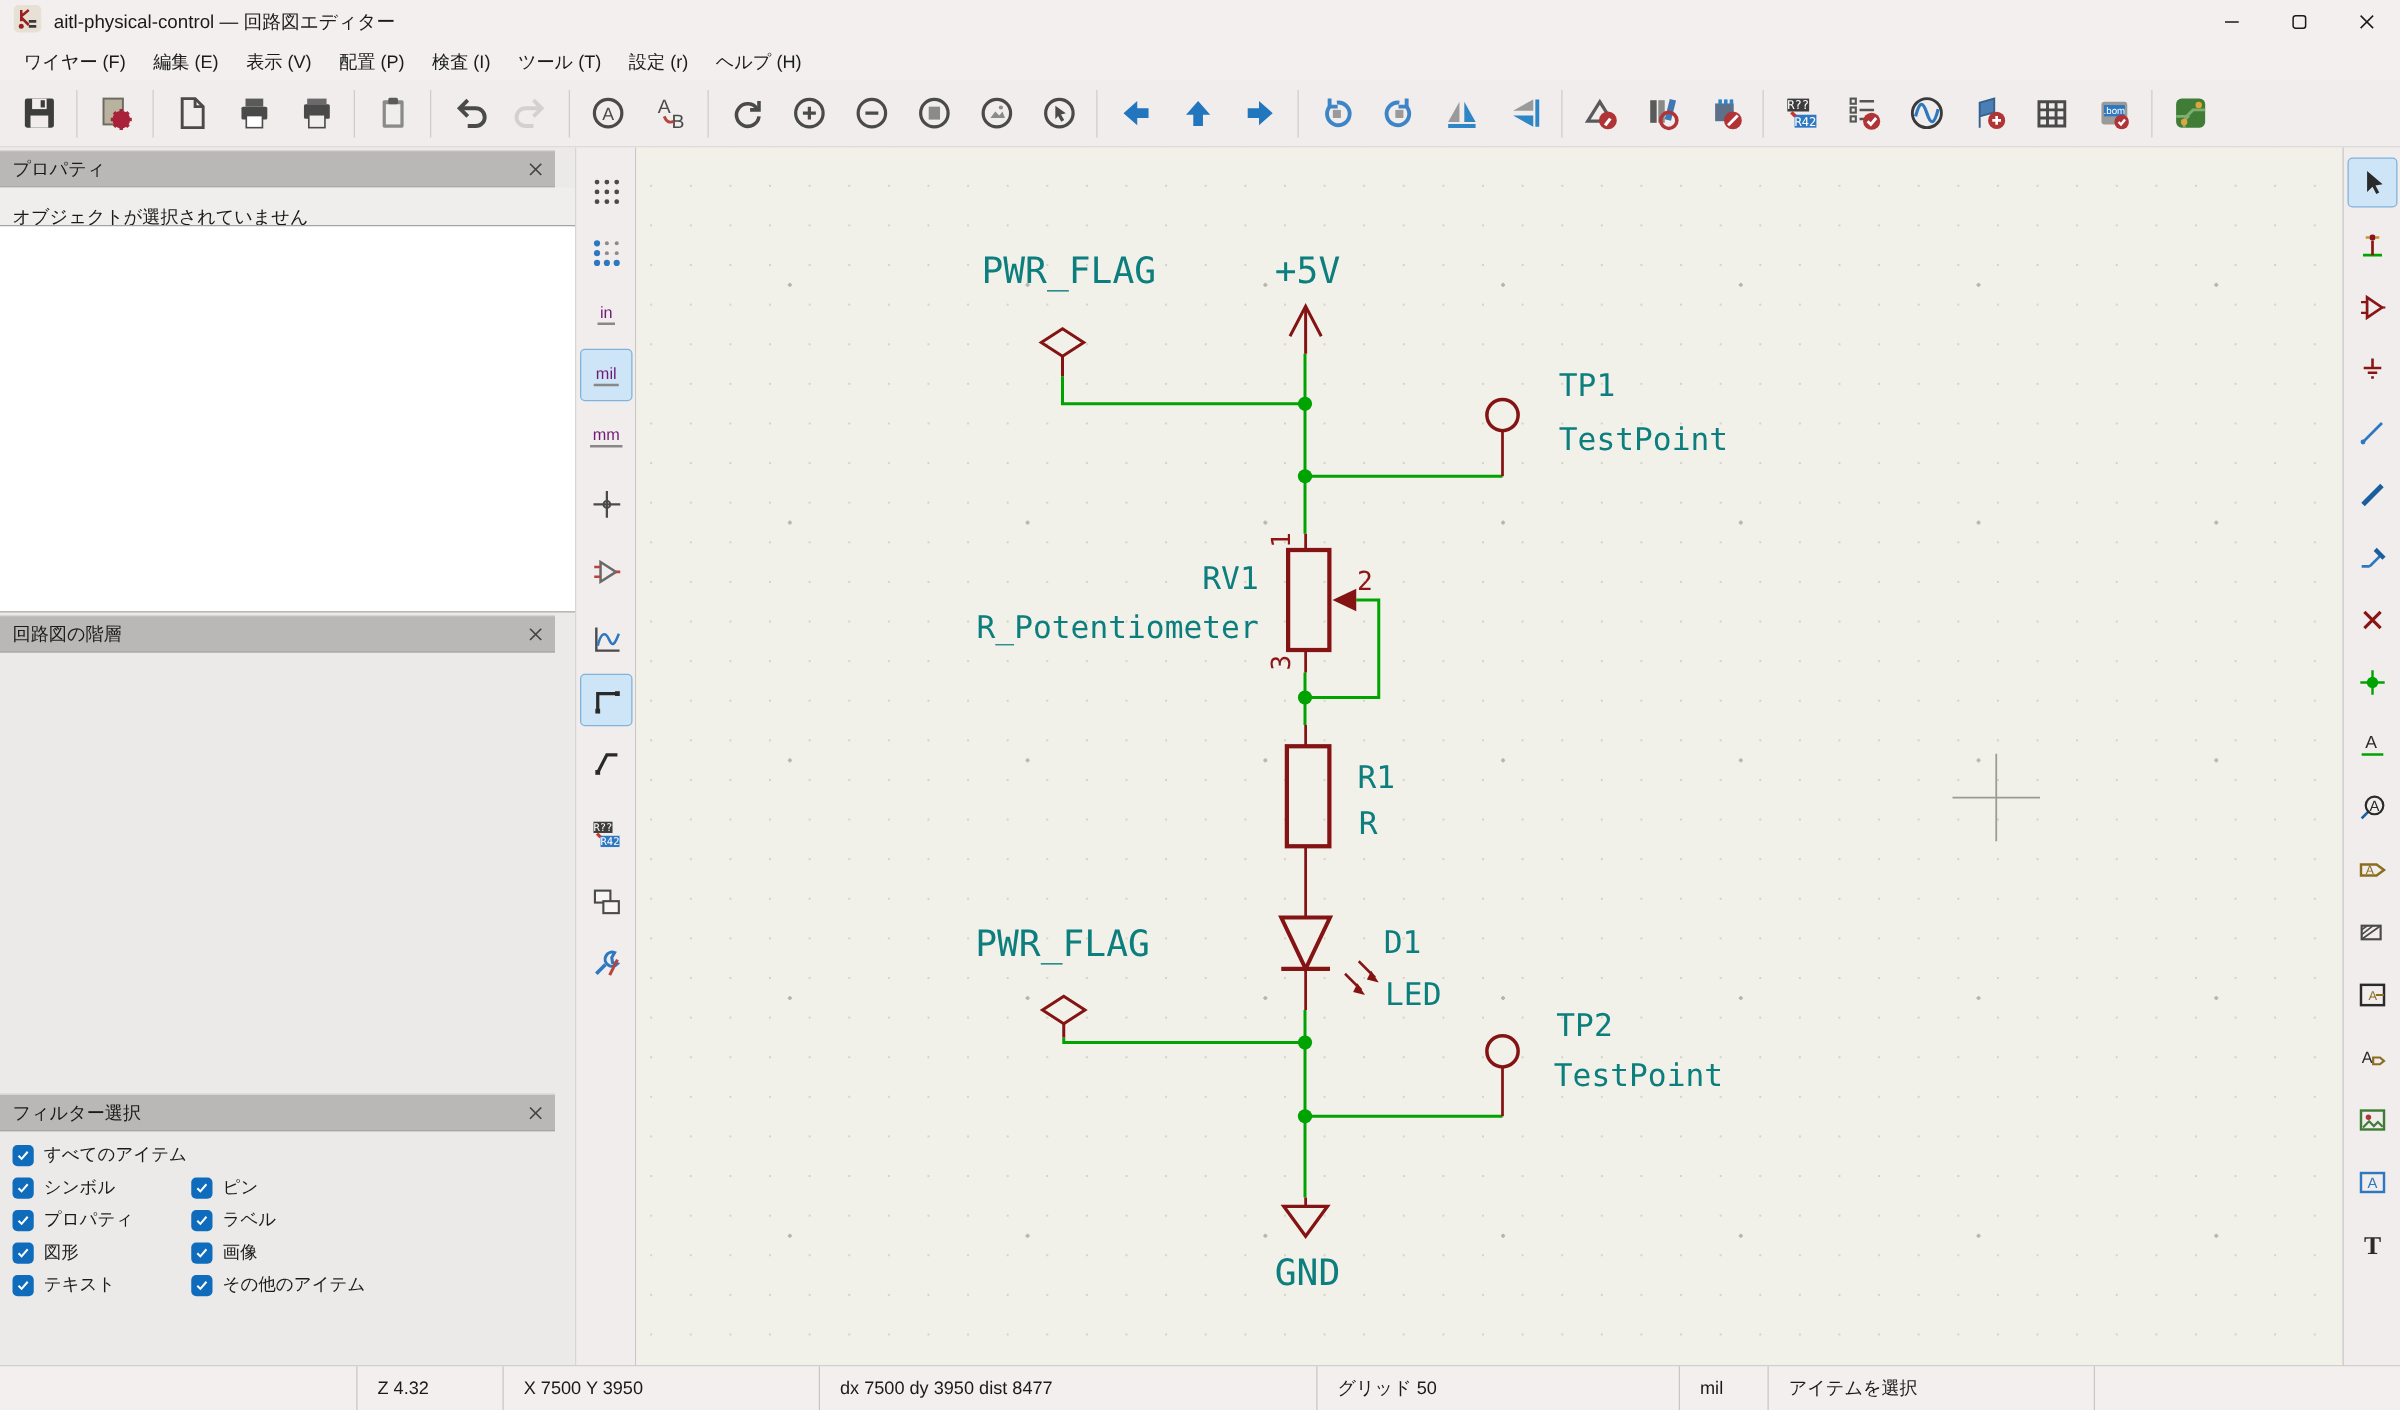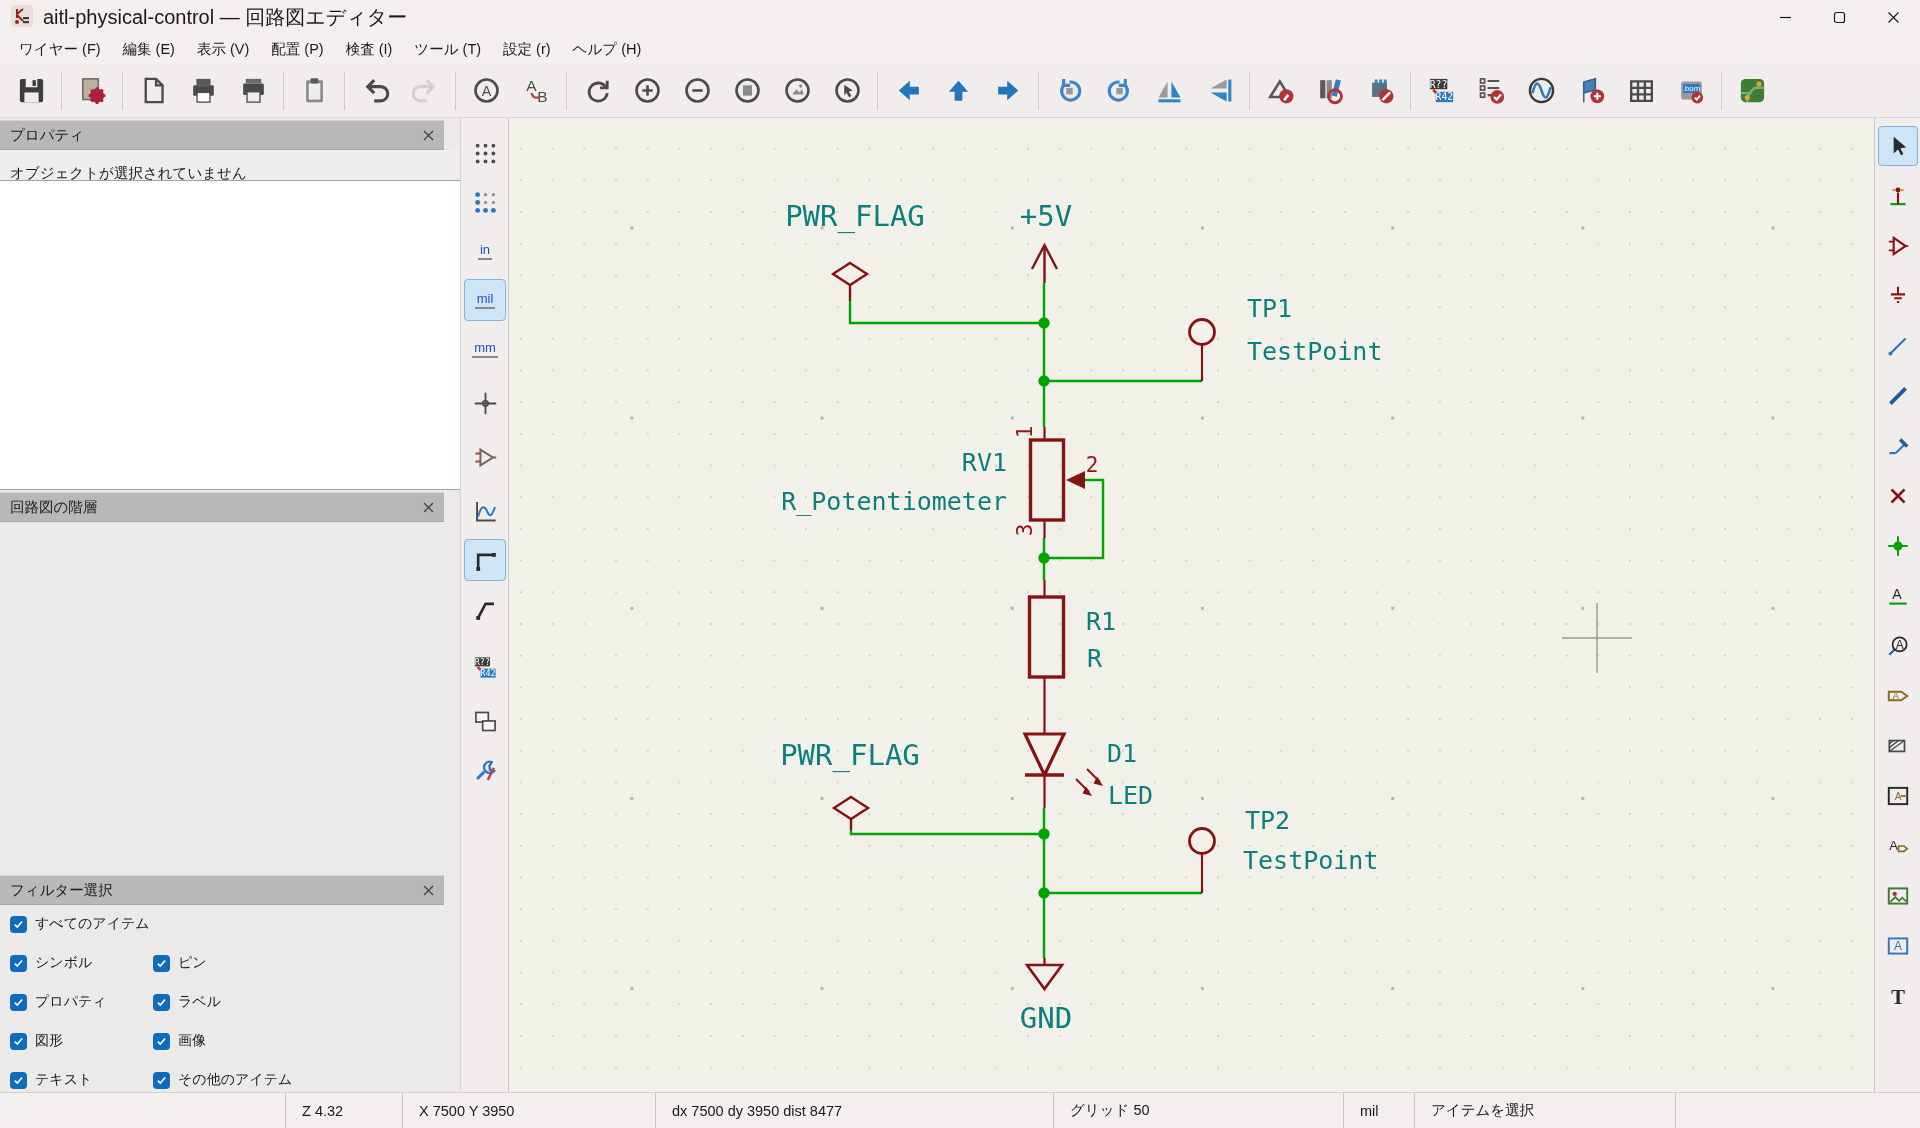--- a/index.html
+++ b/index.html
@@ -1,49 +1,49 @@
 <!DOCTYPE html>
 <html><head>
 <meta charset="utf-8">
 <style>
   *{margin:0;padding:0;box-sizing:border-box}
   html,body{width:1920px;height:1128px;overflow:hidden}
   body{font-family:"Liberation Sans",sans-serif;background:#f2efee;color:#1a1a1a;position:relative}
   
   .titlebar{height:35px;display:flex;align-items:center;background:#f2efee;padding-left:10px;gap:9px}
-  .titlebar .title{font-size:20px}
+  .titlebar .title{font-size:15px}
   .win-controls{margin-left:auto;display:flex;height:100%}
   .win-btn{width:54px;display:flex;align-items:center;justify-content:center}
   .menubar{height:29px;display:flex;align-items:center;background:#f2efee;padding-left:8px;font-size:14.5px}
   .menu-item{padding:3px 11px;border-radius:3px}
   .toolbar{height:54px;background:#f0edec;display:flex;align-items:center;padding-left:6px;border-bottom:1px solid #d8d6d4}
   .tb-btn{width:50px;height:46px;display:flex;align-items:center;justify-content:center;border-radius:4px}
   .tb-btn svg{width:31px;height:31px}
   .tb-btn.disabled{opacity:.4}
   .tb-sep{width:1px;height:38px;background:#cfccca;margin:0 5px}
   
   .main{position:absolute;top:118px;left:0;width:1920px;height:974px;display:flex}
   .sidepanels{width:460px;background:#eceae8;position:relative;flex:none}
   .panel-header{position:absolute;left:0;right:16px;height:30px;background:#bab8b6;display:flex;align-items:center;padding:0 10px;font-size:14.5px;border-top:1px solid #d7d5d3;border-bottom:1px solid #a8a6a4}
   .panel-close{margin-left:auto;display:flex;align-items:center}
   .panel-msg{position:absolute;left:0;right:0;height:46px;display:flex;align-items:center;padding:0 10px;font-size:14.5px;background:#f0eeec}
   .panel-box{position:absolute;left:0;right:0;background:#fff;border:1px solid #a5a3a1;border-left:none;border-right:none}
   .tree-item{height:28px;display:flex;align-items:center;gap:8px;padding-left:8px;font-size:14.5px}
   .tree-bullet{width:11px;height:11px;border-radius:50%;background:#b5b3b1;flex:none}
-  .filter-grid{position:absolute;left:10px;right:0;top:793px;display:grid;grid-template-columns:143px auto;row-gap:13px}
+  .filter-grid{position:absolute;left:10px;right:0;top:793px;display:grid;grid-template-columns:143px auto;row-gap:0}
   .filter-item{height:26px;display:flex;align-items:center;font-size:14px}
   .filter-item.wide{grid-column:1/-1}
   .cb{width:17px;height:17px;background:#0f6cbd;border-radius:4px;display:inline-flex;align-items:center;justify-content:center;margin-right:8px;flex:none}
   .cb svg{width:13px;height:13px}
   
   .lefttools{width:49px;background:#f0edec;border-left:1px solid #d8d6d4;border-right:1px solid #c9c7c5;position:relative;flex:none}
   .lt-btn{position:absolute;left:3px;width:42px;height:42px;display:flex;align-items:center;justify-content:center;border-radius:4px;border:1px solid transparent}
   .lt-btn svg{width:27px;height:27px}
   .lt-btn.selected,.rt-btn.selected{background:#cde5f6;border:1px solid #7fb2dd}
-  .unit-label{font-size:13px;color:#1d4ed8;border-bottom:2px solid #8a8886;padding:0 2px 1px 2px}
+  .unit-label{font-size:13px;color:#701a75;border-bottom:2px solid #8a8886;padding:0 2px 1px 2px}
   .righttools{width:46px;background:#f0edec;border-left:1px solid #c9c7c5;position:relative;flex:none}
   .rt-btn{position:absolute;left:3px;width:40px;height:40px;display:flex;align-items:center;justify-content:center;border-radius:4px;border:1px solid transparent}
   .rt-btn svg{width:26px;height:26px}
   
   .canvas{position:relative;width:1365px;height:974px;flex:none;background-color:#f2f1e9;
     background-image:radial-gradient(circle,#b7b6ab 1.5px,rgba(0,0,0,0) 1.6px),radial-gradient(circle,#d4d3c8 1.1px,rgba(0,0,0,0) 1.2px);
     background-size:190.2px 190.2px,31.7px 31.7px;
     background-position:27.8px 14.8px,27.8px 14.8px}
   #schem{position:absolute;inset:0}
   #schem text{font-family:"DejaVu Sans Mono",monospace}

